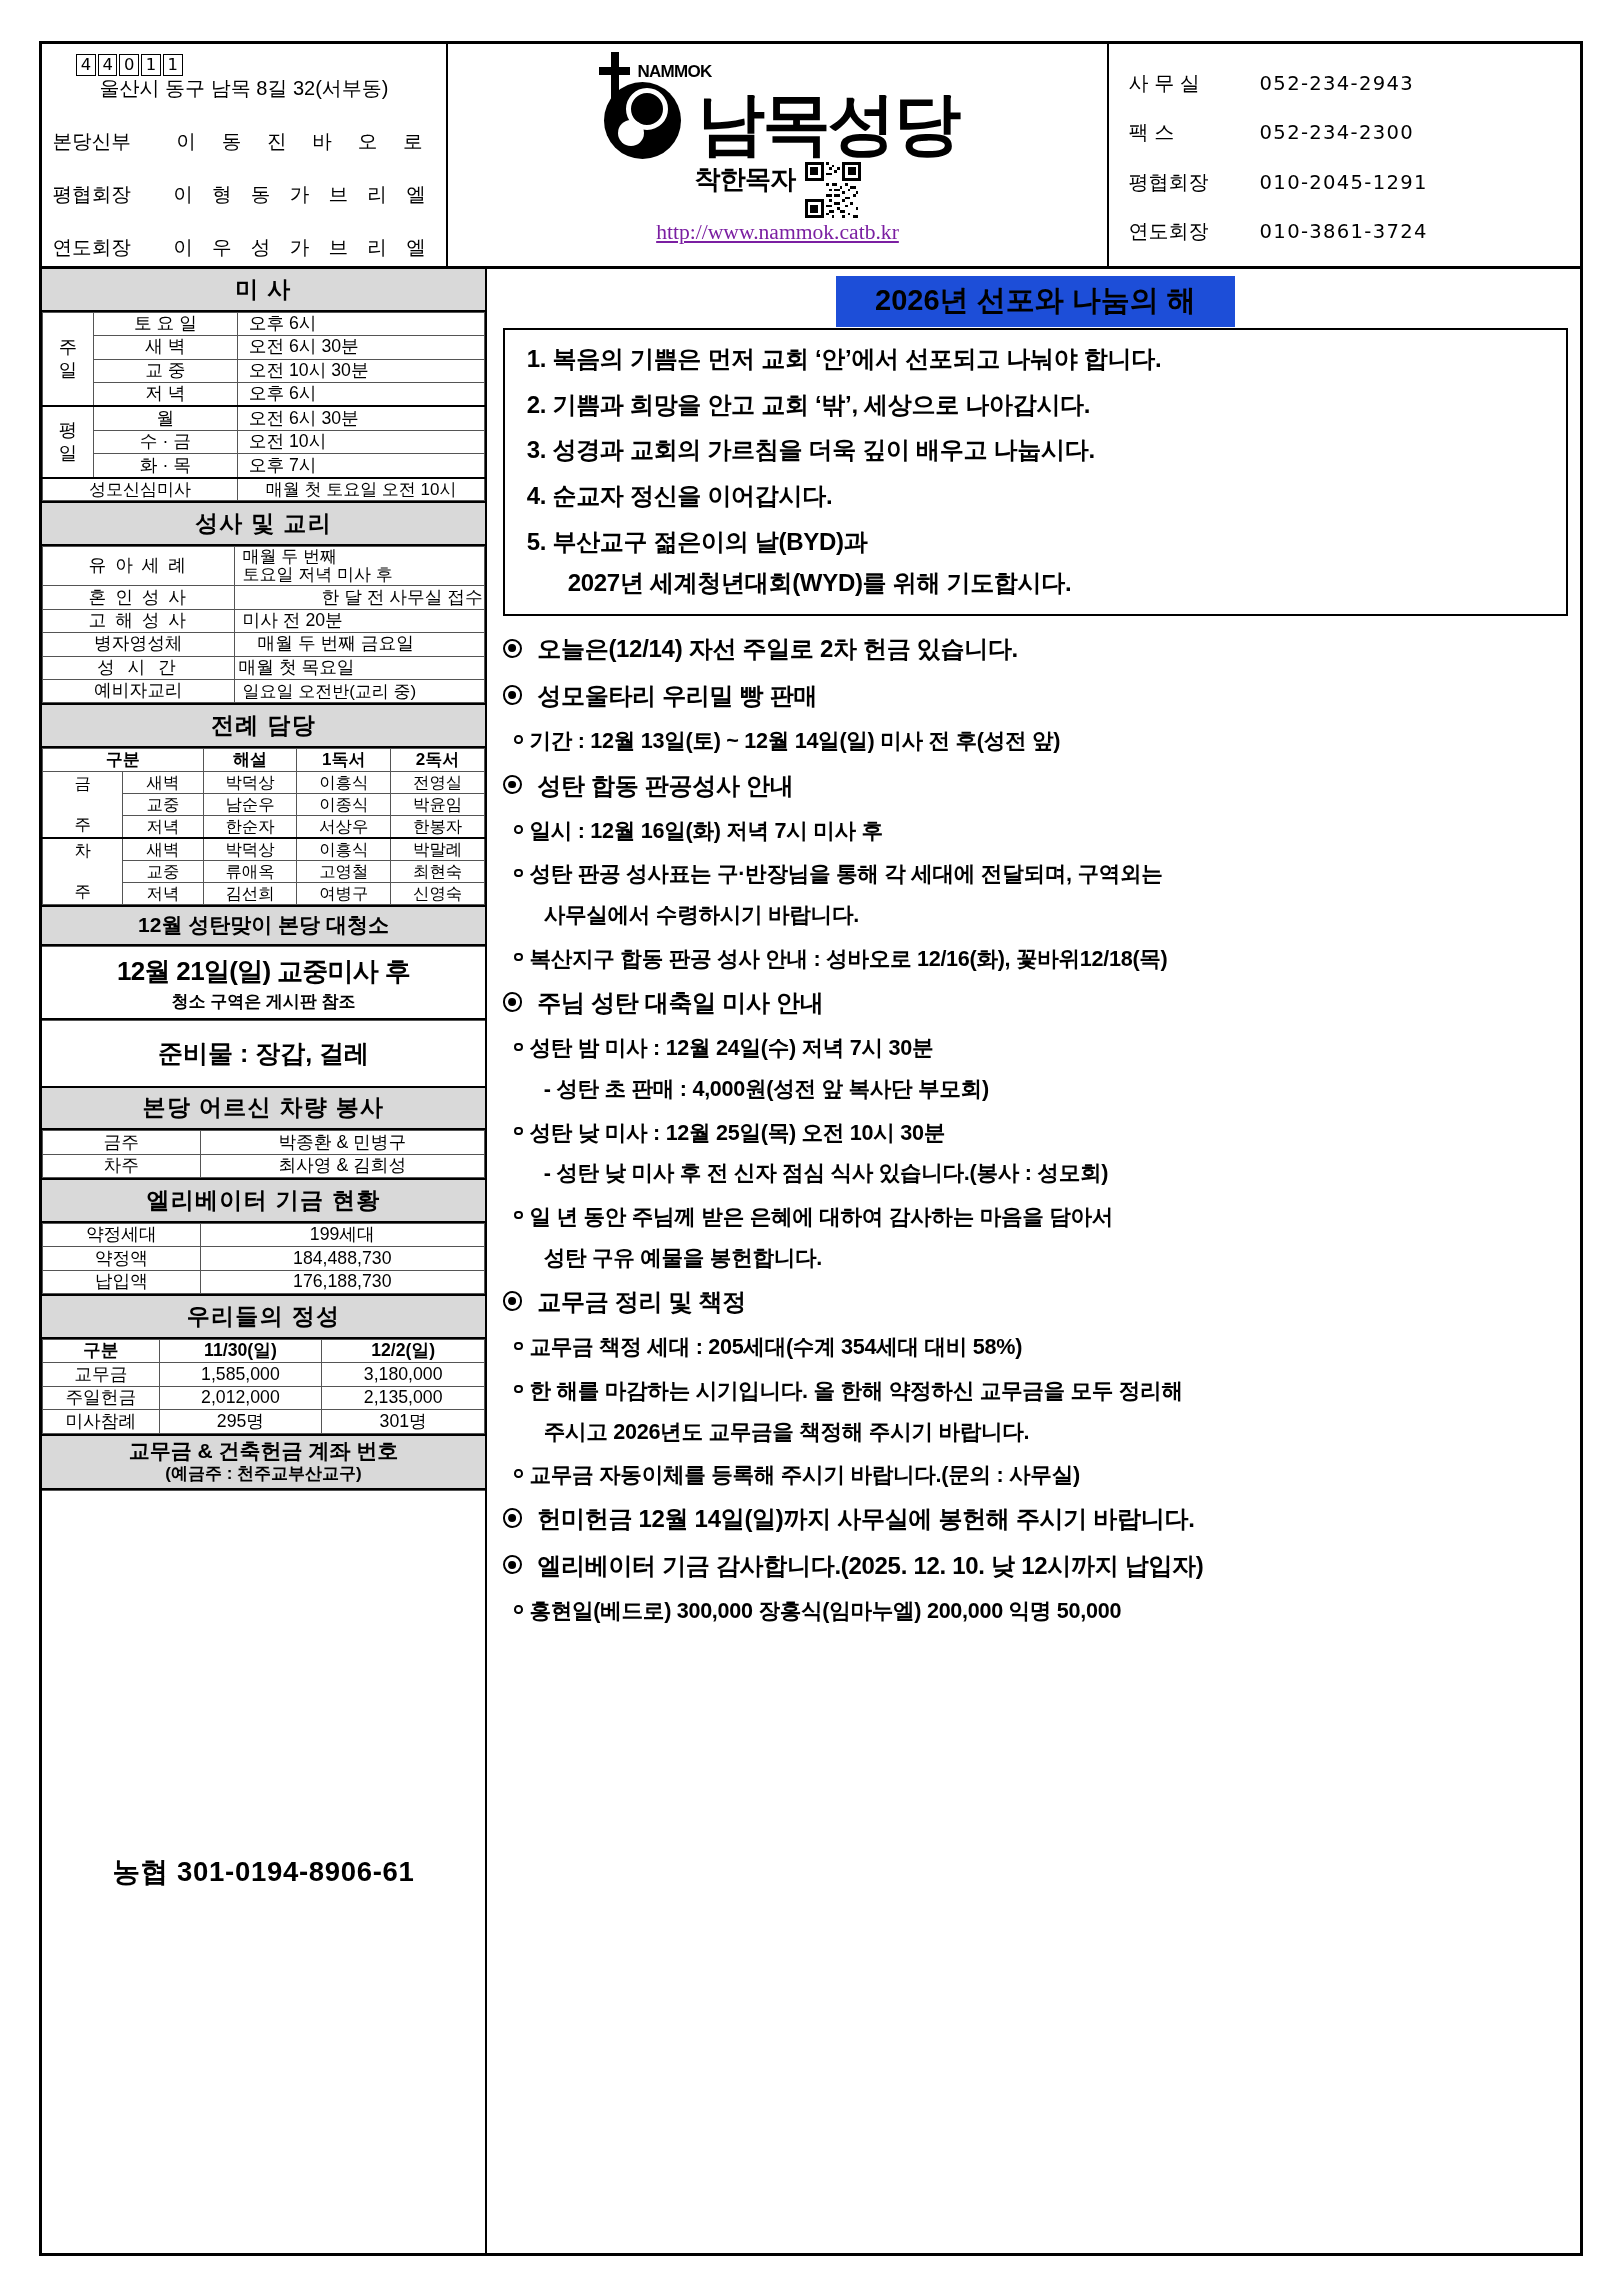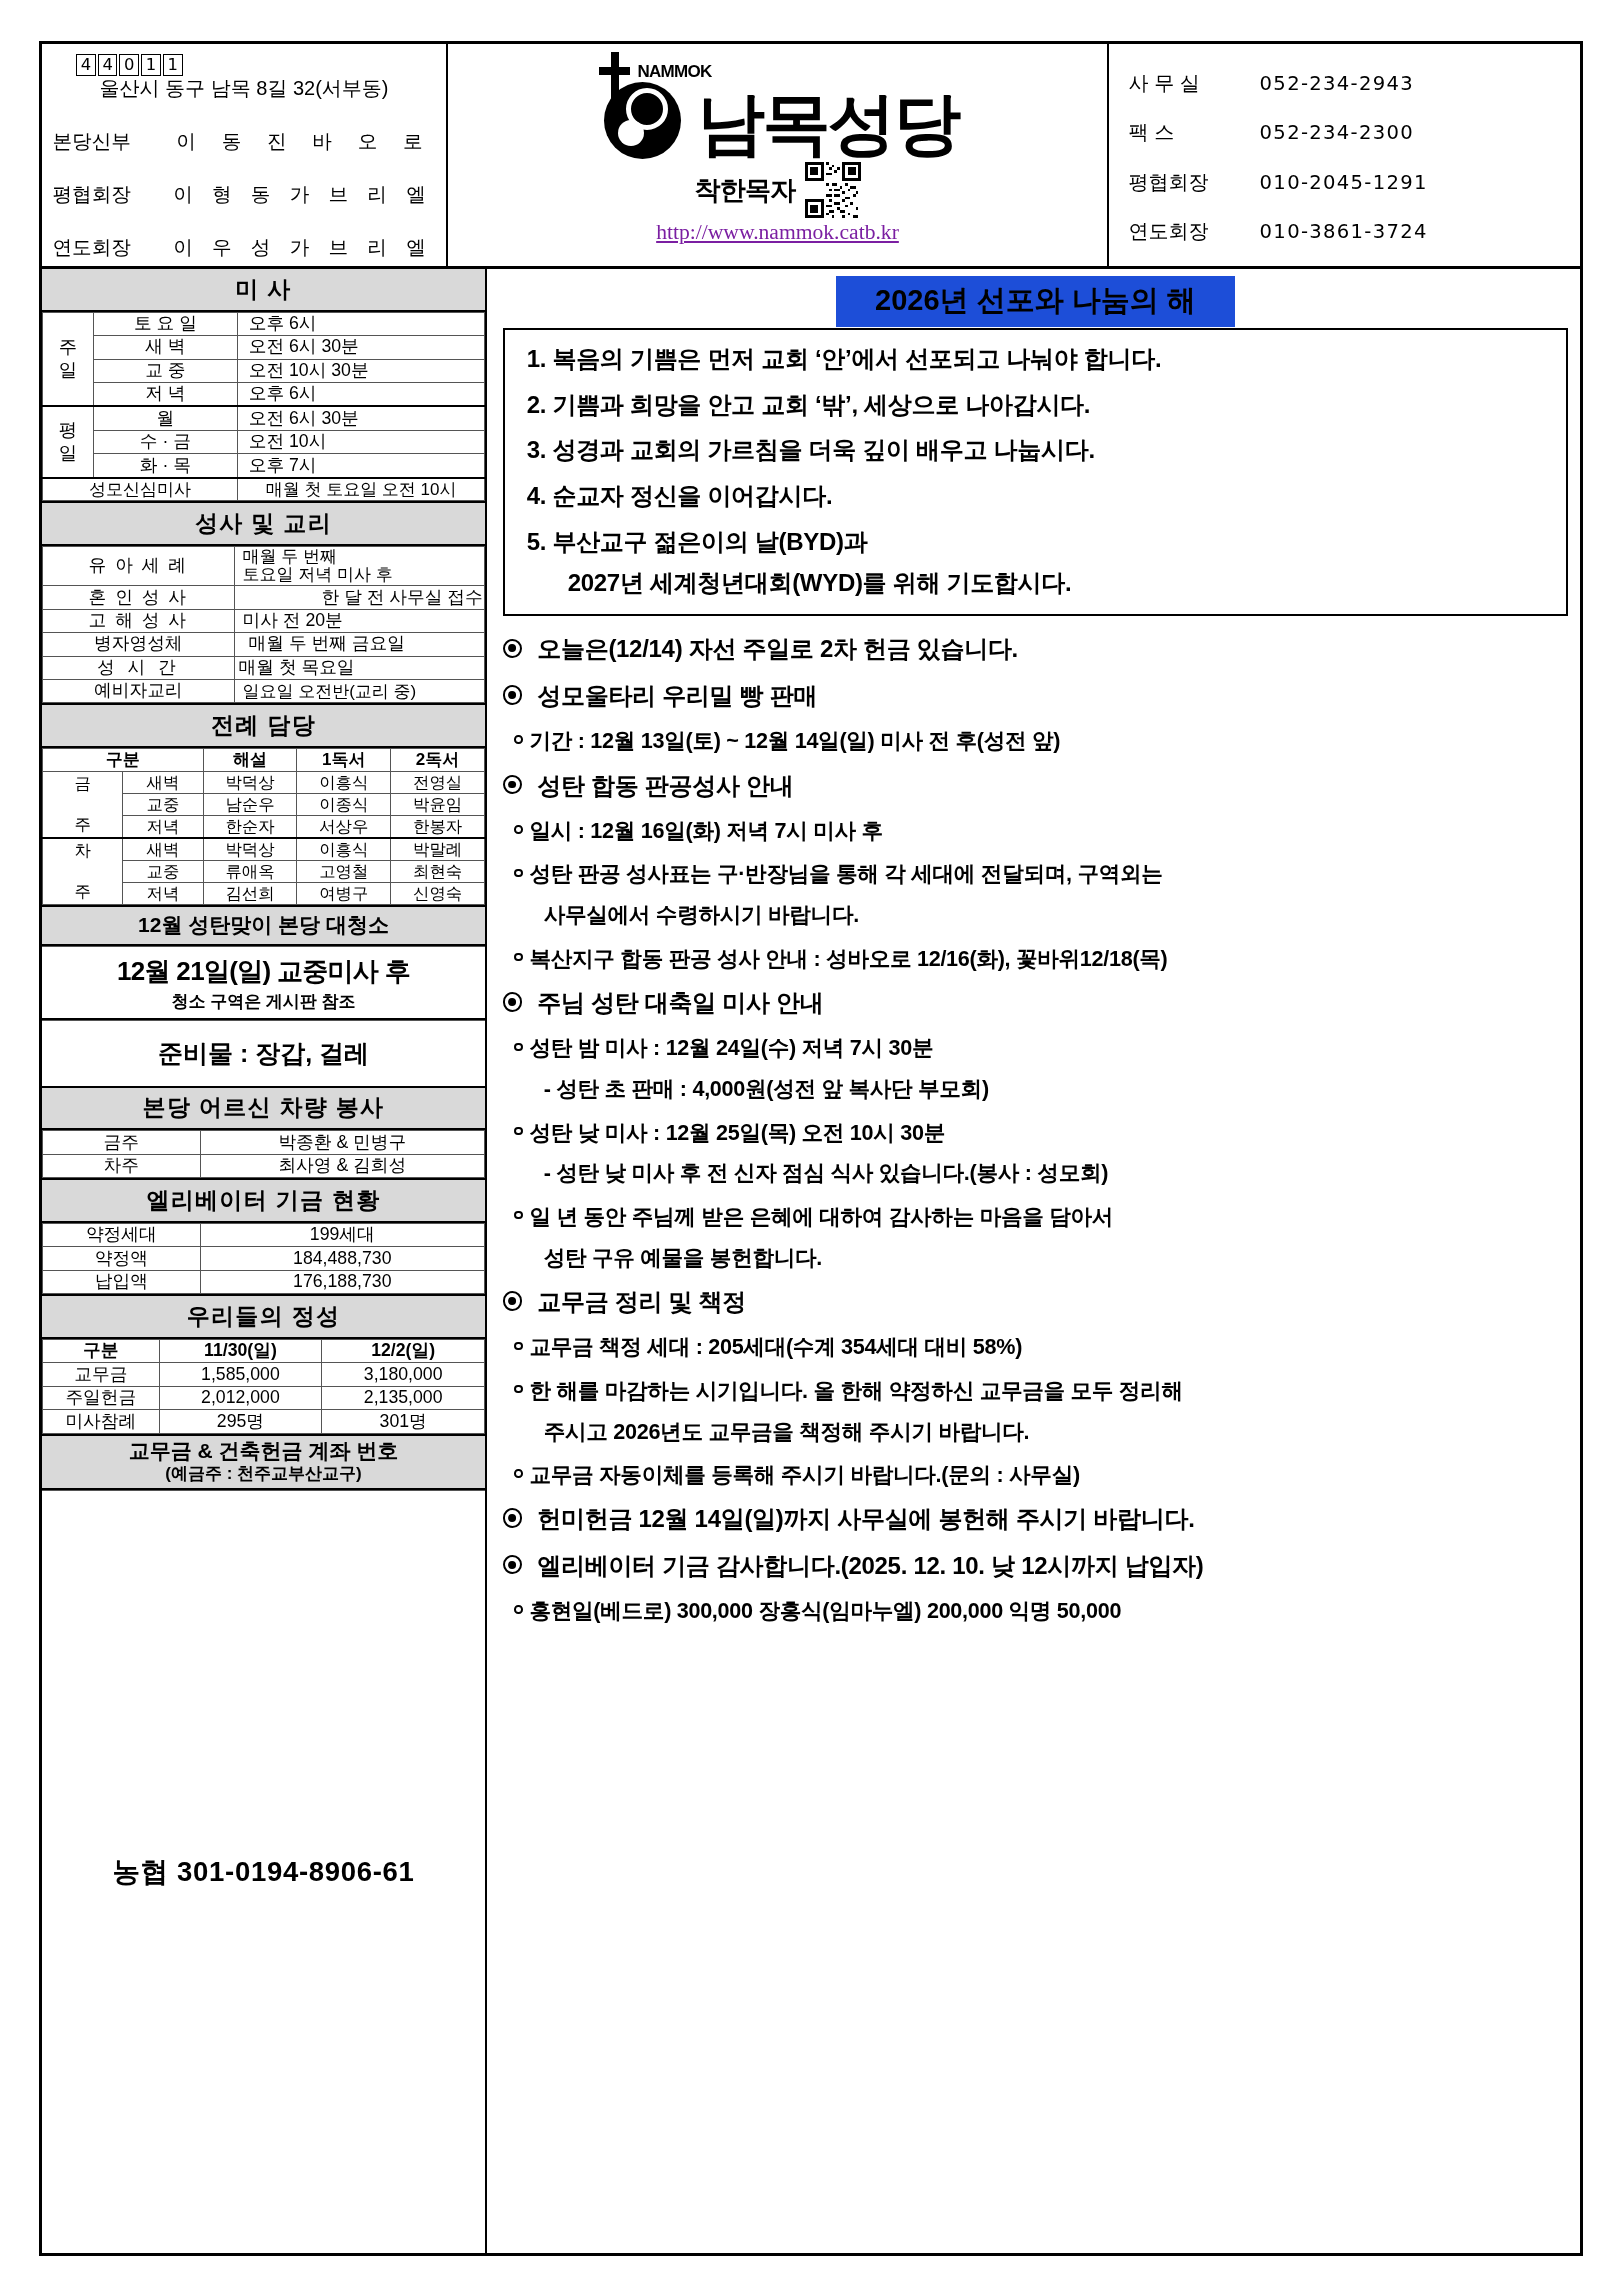--- a/index.html
+++ b/index.html
@@ -88,21 +88,21 @@
   }
   .logo-mark .eye{
     position:absolute;left:22px;top:68px;width:26px;height:26px;
     border-radius:50%;background:#fff;
   }
   .logo-text{
     font-size:68px;font-weight:bold;letter-spacing:-2.6px;line-height:0.95;
     margin-bottom:3.9px;
   }
   .tagline-row{
-    display:flex;align-items:center;gap:9px;margin-top:2.6px;
+    display:flex;gap:9px;margin-top:2.6px;
   }
   .tagline{font-size:26px;font-weight:bold;letter-spacing:-0.7px;}
   .qr{width:56px;height:56px;}
   .site{
     font-size:21.6px;color:#7b1fa2;text-decoration:underline;margin-top:1.3px;
     font-family:"Liberation Serif",serif;
   }
   .hdr-right{
     width:471px;
     box-sizing:border-box;
@@ -421,21 +421,21 @@
           <tr>
             <td style="letter-spacing:2px;">혼 인 성 사</td>
             <td style="text-align:right;padding-left:7.9px;">한 달 전 사무실 접수</td>
           </tr>
           <tr>
             <td style="letter-spacing:2px;">고 해 성 사</td>
             <td style="text-align:left;padding-left:7.9px;">미사 전 20분</td>
           </tr>
           <tr>
             <td>병자영성체</td>
-            <td style="text-align:left;padding-left:14px;">매월 두 번째 금요일</td>
+            <td style="text-align:left;padding-left:23px;">매월 두 번째 금요일</td>
           </tr>
           <tr>
             <td style="letter-spacing:3.9px;">성  시  간</td>
             <td style="text-align:left;padding-left:4px;">매월 첫 목요일</td>
           </tr>
           <tr>
             <td>예비자교리</td>
             <td style="text-align:left;padding-left:7.9px;font-size:17px;">일요일 오전반(교리 중)</td>
           </tr>
         </tbody>

